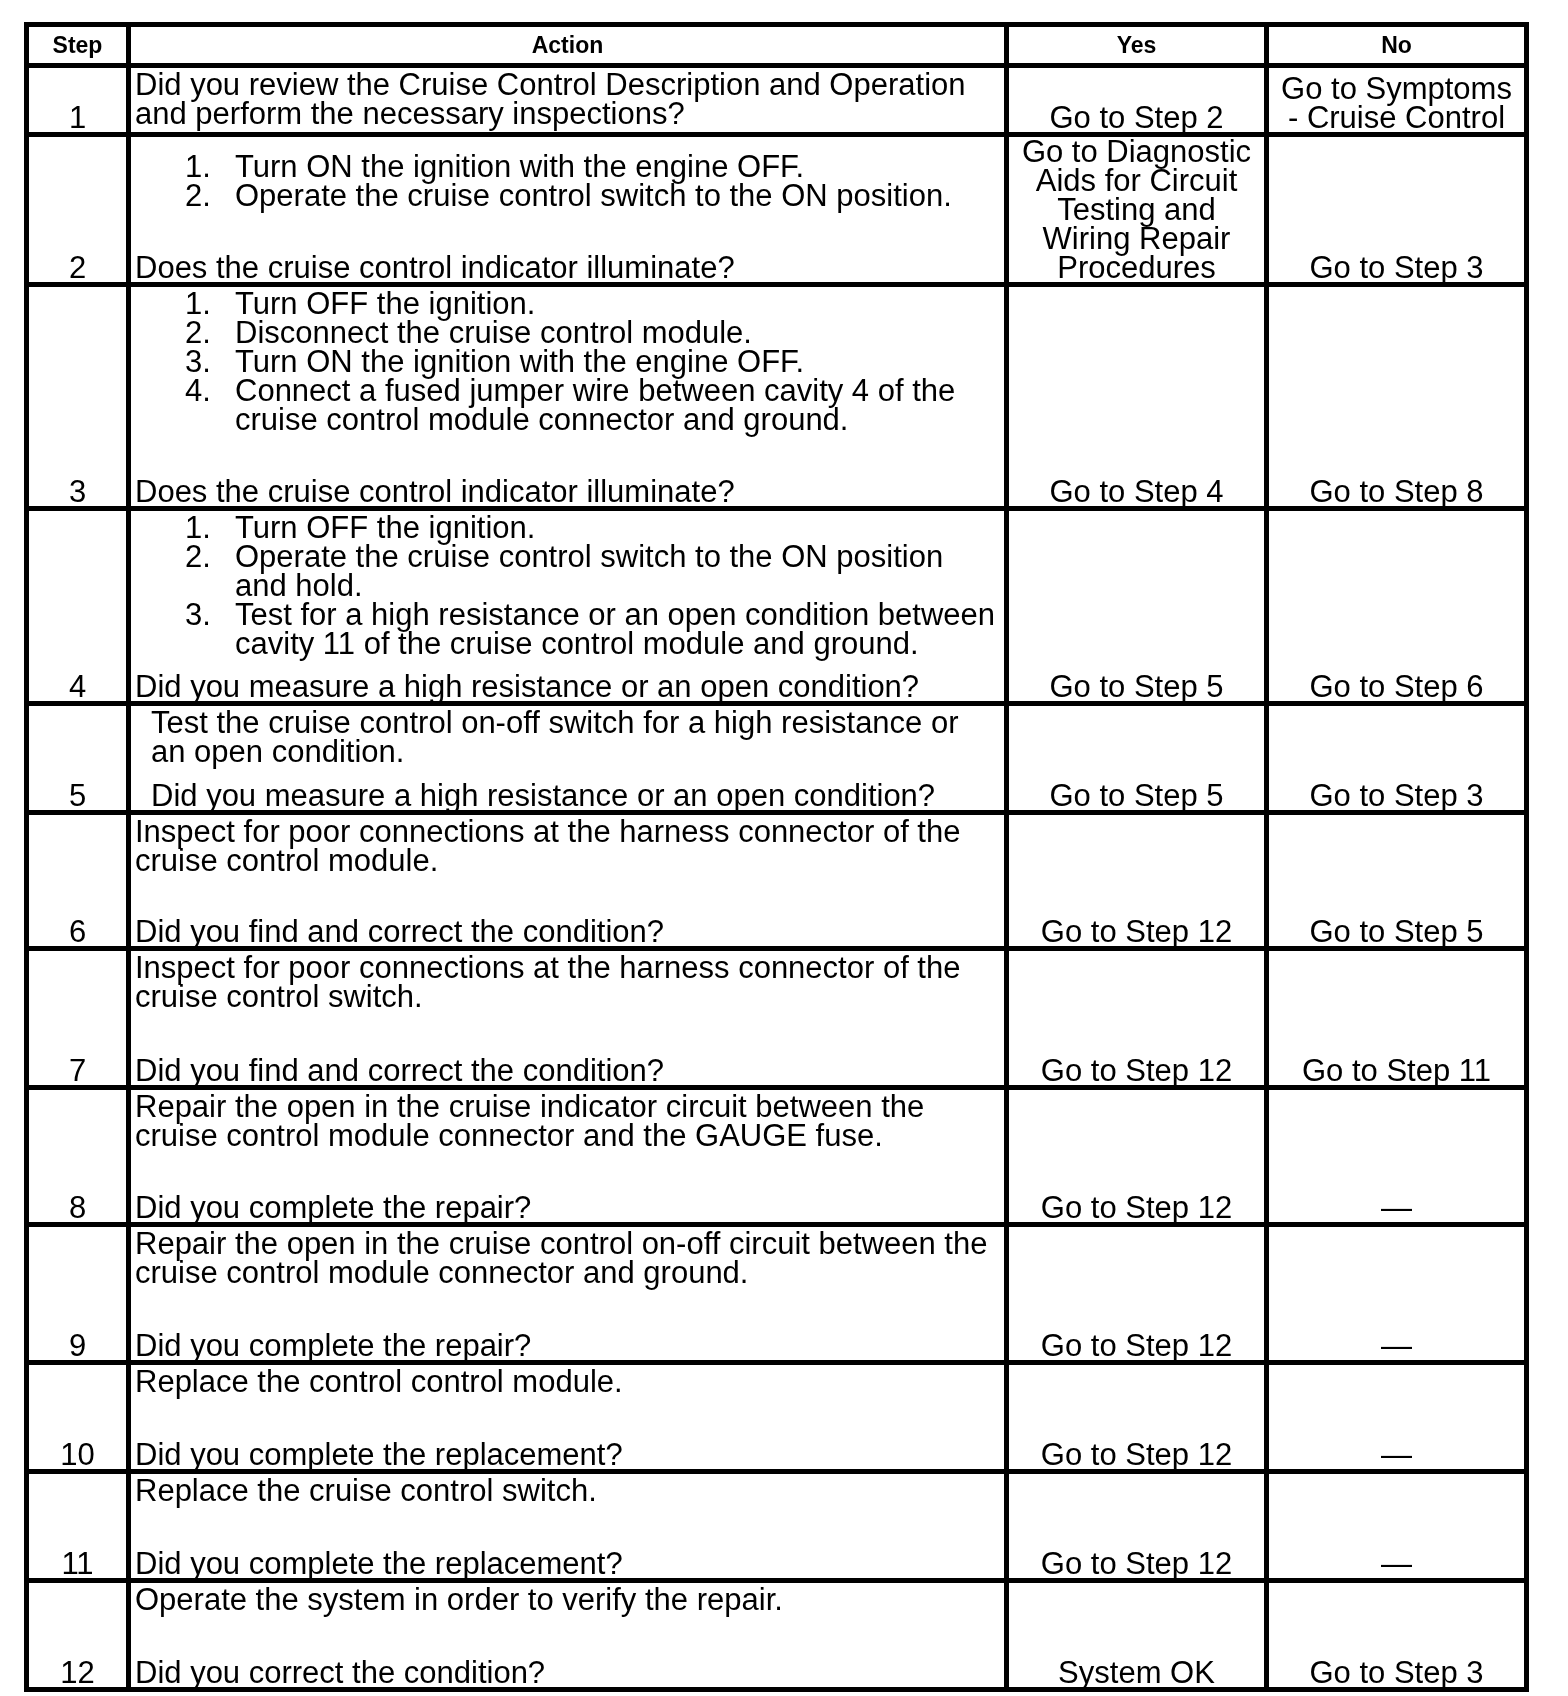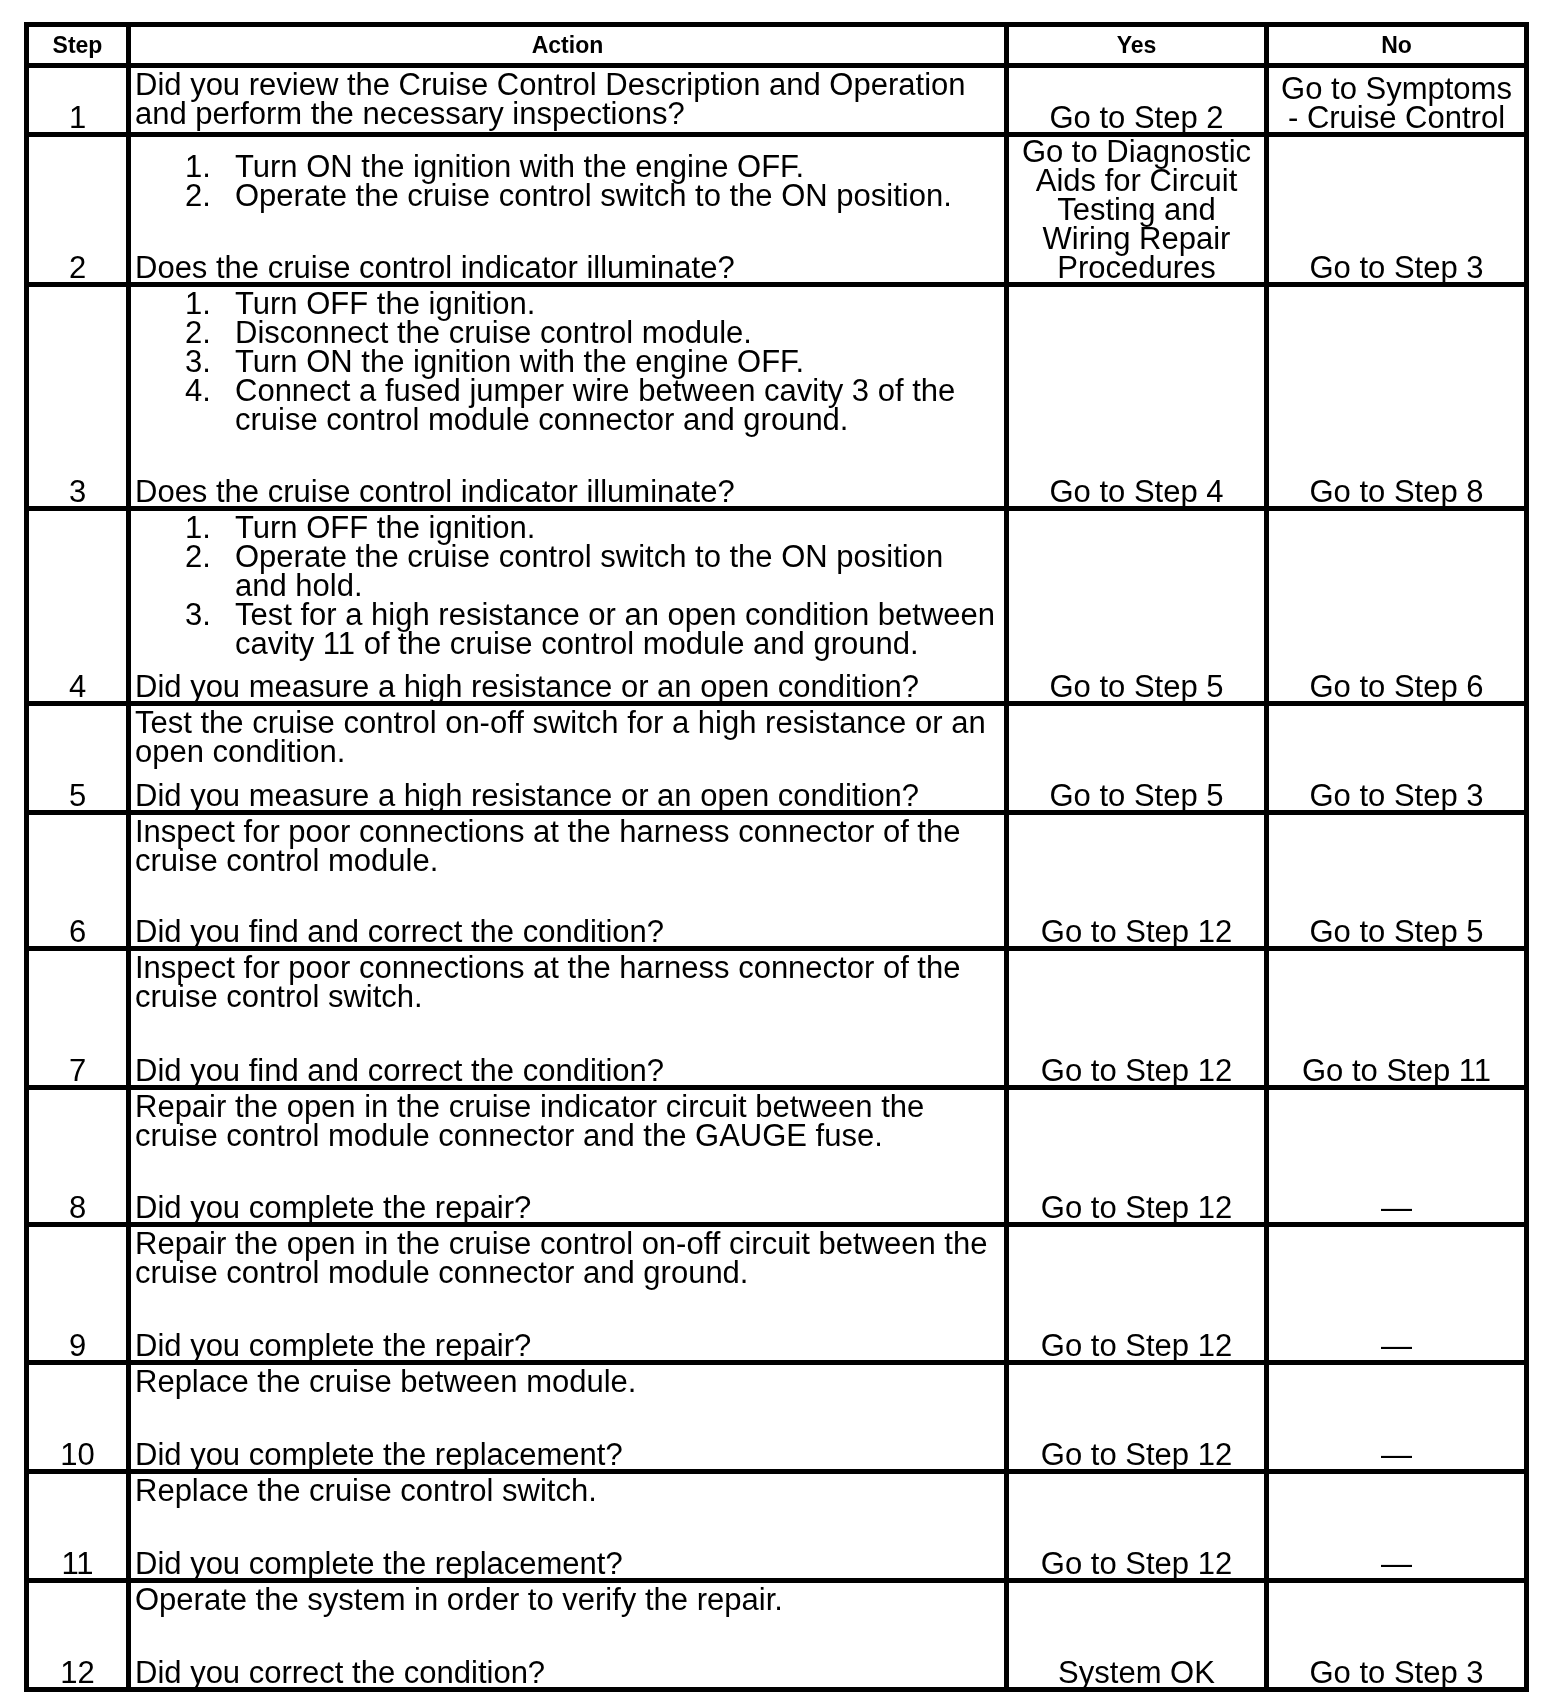--- a/index.html
+++ b/index.html
@@ -102,21 +102,21 @@
                 <li>
                   <span class="num">2.</span>
                   <span class="txt">Disconnect the cruise control module.</span>
                 </li>
                 <li>
                   <span class="num">3.</span>
                   <span class="txt">Turn ON the ignition with the engine OFF.</span>
                 </li>
                 <li>
                   <span class="num">4.</span>
-                  <span class="txt">Connect a fused jumper wire between cavity 3 of the cruise control module connector and ground.</span>
+                  <span class="txt">Connect a fused jumper wire between cavity 4 of the cruise control module connector and ground.</span>
                 </li>
               </ol>
             </div>
             <div class="question">Does the cruise control indicator illuminate?</div>
           </div>
         </td>
         <td class="yes">Go to Step 4</td>
         <td class="no">Go to Step 8</td>
       </tr>
       <tr style="height: 195px;">
@@ -141,21 +141,21 @@
             </div>
             <div class="question">Did you measure a high resistance or an open condition?</div>
           </div>
         </td>
         <td class="yes">Go to Step 5</td>
         <td class="no">Go to Step 6</td>
       </tr>
       <tr style="height: 109px;">
         <td class="step">5</td>
         <td class="action">
-          <div class="action-inner" style="height: 102px;">
+          <div class="action-inner" style="height: 102px; margin-left: 16px;">
             <div>
               <div class="top-text">Test the cruise control on-off switch for a high resistance or an open condition.</div>
             </div>
             <div class="question">Did you measure a high resistance or an open condition?</div>
           </div>
         </td>
         <td class="yes">Go to Step 5</td>
         <td class="no">Go to Step 3</td>
       </tr>
       <tr style="height: 136px;">
@@ -208,21 +208,21 @@
           </div>
         </td>
         <td class="yes">Go to Step 12</td>
         <td class="no">—</td>
       </tr>
       <tr style="height: 109px;">
         <td class="step">10</td>
         <td class="action">
           <div class="action-inner" style="height: 102px;">
             <div>
-              <div class="top-text">Replace the cruise between module.</div>
+              <div class="top-text">Replace the control control module.</div>
             </div>
             <div class="question">Did you complete the replacement?</div>
           </div>
         </td>
         <td class="yes">Go to Step 12</td>
         <td class="no">—</td>
       </tr>
       <tr style="height: 109px;">
         <td class="step">11</td>
         <td class="action">

